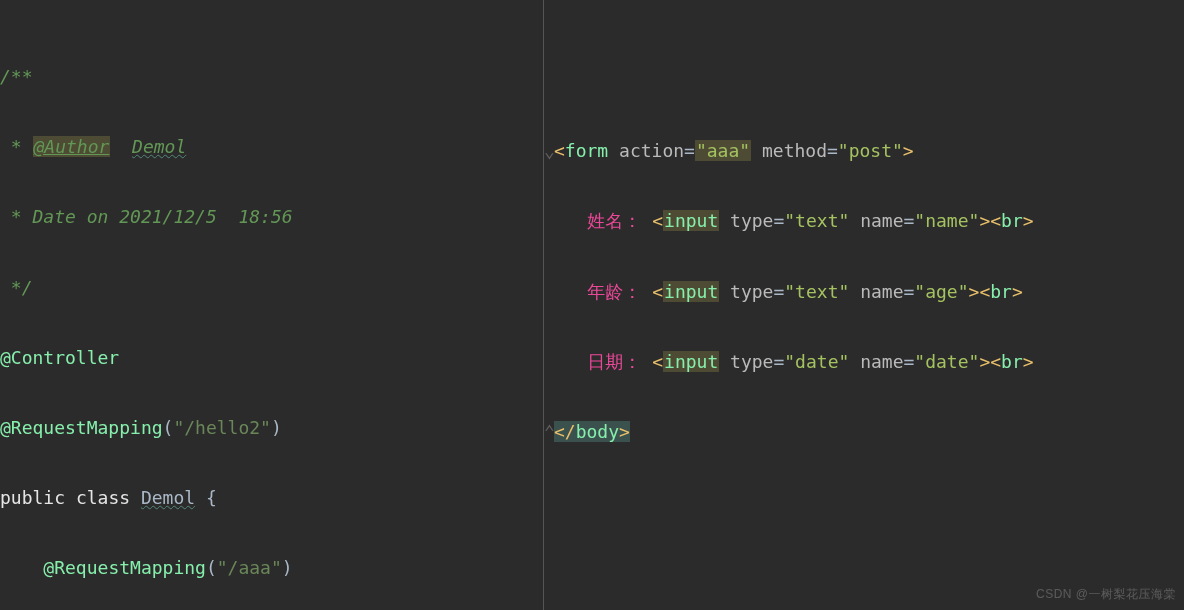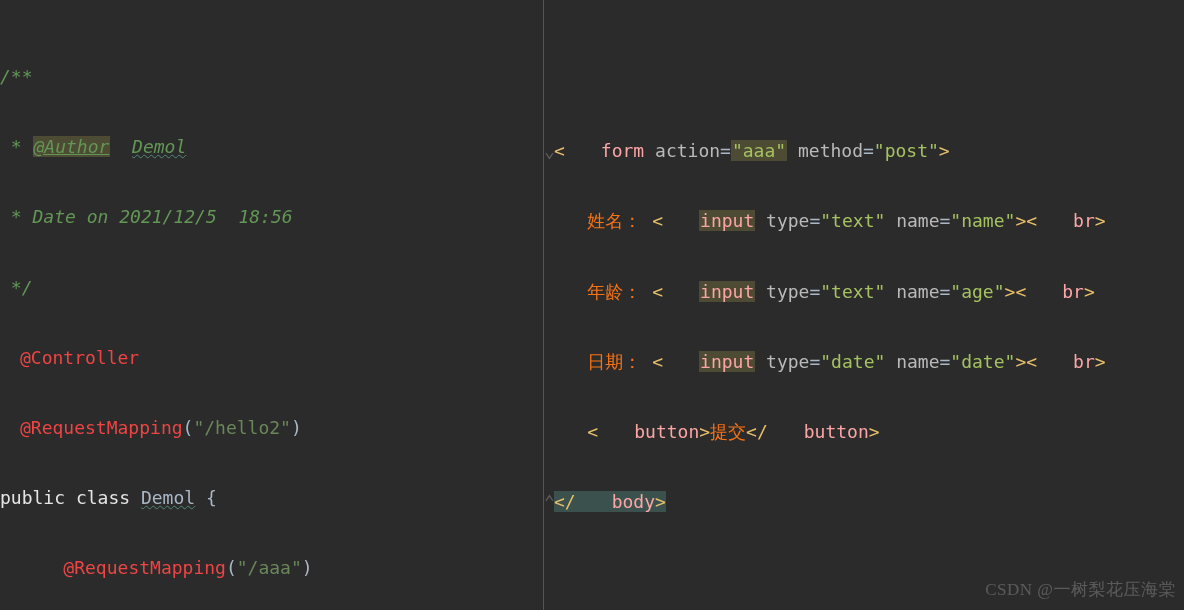--- a/index.html
+++ b/index.html
@@ -24,41 +24,41 @@
     border-right: 1px solid #555;
     padding-top: 24px;
   }
   .right-pane {
     flex: 1;
     position: relative;
   }
   .right-top { padding-top: 28px; }
   .cmt-g { color: #629755; font-style: italic; }
   .tag-g { color: #629755; font-style: italic; text-decoration: underline; }
-  .ann   { color: #ef4444; padding-left: 20px; }
+  .ann   { color: #86efac; }
   .kw    { color: #e5e5e5; }
   .str   { color: #6a8759; }
   .id    { color: #a9b7c6; }
   .cls   { color: #a9b7c6; text-align: center; }
-  .tag   { color: #fca5a5; margin-left: 36px; }
+  .tag   { color: #86efac; }
   .attr  { color: #bababa; }
   .val   { color: #a5c261; }
   .ang   { color: #e8bf6a; }
-  .txt   { color: #f97316; margin-top: 36px; }
+  .txt   { color: #ec4899; margin-top: 36px; }
   .underline { text-decoration: underline #54887a wavy; text-decoration-thickness: 1px; }
   .hl-oliv { background: #4d4b33; padding: 0 1px; }
   .hl-tag  { background: #3b514d; }
 
   .watermark {
     position: absolute;
     right: 8px;
     bottom: 4px;
     color: rgba(230,230,230,0.25);
-    font-size: 17px;
-    font-family: Liberation Serif, serif;
+    font-size: 12px;
+    font-family: Liberation Sans, sans-serif;
     letter-spacing: 0.5px;
   }
 
   .gutter {
     display: inline-block;
     width: 10px;
     color: #606060;
   }
 </style>
 </head>
@@ -78,20 +78,19 @@
 
 
 </div>
 
 <div class="pane right-pane">
   <div class="right-top">
 <div><span class="gutter">⌄</span><span class="ang">&lt;</span><span class="tag">form</span> <span class="attr">action</span><span class="id">=</span><span class="val hl-oliv">"aaa"</span> <span class="attr">method</span><span class="id">=</span><span class="val">"post"</span><span class="ang">&gt;</span></div>
 <div>    <span class="txt">姓名：</span> <span class="ang">&lt;</span><span class="tag hl-oliv">input</span> <span class="attr">type</span><span class="id">=</span><span class="val">"text"</span> <span class="attr">name</span><span class="id">=</span><span class="val">"name"</span><span class="ang">&gt;&lt;</span><span class="tag">br</span><span class="ang">&gt;</span></div>
 <div>    <span class="txt">年龄：</span> <span class="ang">&lt;</span><span class="tag hl-oliv">input</span> <span class="attr">type</span><span class="id">=</span><span class="val">"text"</span> <span class="attr">name</span><span class="id">=</span><span class="val">"age"</span><span class="ang">&gt;&lt;</span><span class="tag">br</span><span class="ang">&gt;</span></div>
 <div>    <span class="txt">日期：</span> <span class="ang">&lt;</span><span class="tag hl-oliv">input</span> <span class="attr">type</span><span class="id">=</span><span class="val">"date"</span> <span class="attr">name</span><span class="id">=</span><span class="val">"date"</span><span class="ang">&gt;&lt;</span><span class="tag">br</span><span class="ang">&gt;</span></div>
-<div>    <span class="ang">&lt;</span><span class="tag">button</span><span class="ang">&gt;</span><span class="txt">提交</span><span class="ang">&lt;/</span><span class="tag">button</span><span class="ang">&gt;</span></div>
 <div><span class="gutter">⌃</span><span class="hl-tag"><span class="ang">&lt;/</span><span class="tag">body</span><span class="ang">&gt;</span></span></div>
   </div>
 
   
 </div>
 
 <div class="watermark">CSDN @一树梨花压海棠</div>
 
 </body></html>

